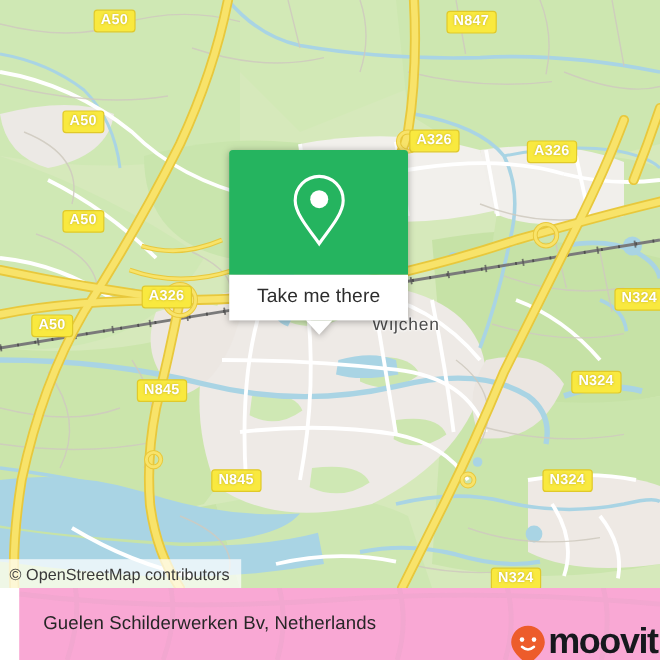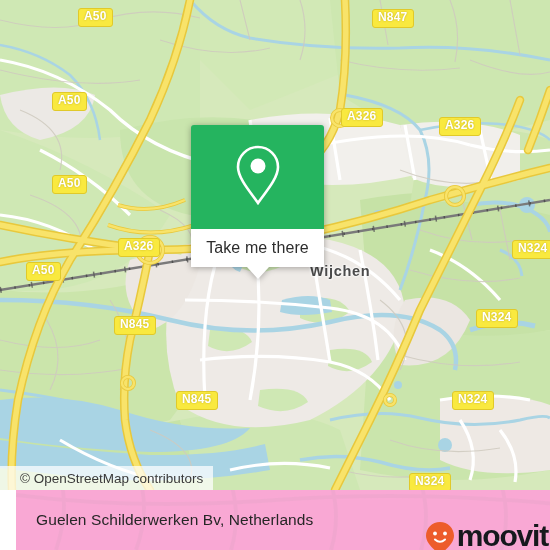--- a/index.html
+++ b/index.html
@@ -44,31 +44,31 @@
     display: flex; align-items: flex-start; gap: 2px; margin-top: 20px;
   }
   #logo-wordmark {
     font-size: 30px; font-weight: bold; color: #16181d;
     letter-spacing: -1.2px; line-height: 1;
   }
 
   
   #attribution {
     position: absolute; left: 0; top: 466px;
-    height: 24px; padding: 0 10px 0 20px;
+    height: 24px; padding: 0 10px 0 8px;
     display: flex; align-items: center;
     background: rgba(255,255,255,.72);
     font-size: 13.5px; color: #3a3a3a;
     white-space: nowrap;
   }
 
   
   #card {
     position: absolute; left: 191px; top: 125px;
-    width: 133px;
+    width: 149px;
     filter: drop-shadow(0 1px 3px rgba(0,0,0,.32));
   }
   #card-top {
     height: 104px;
     background: #25b45f;
     border-radius: 3px 3px 0 0;
     display: flex; align-items: center; justify-content: center;
   }
   #card-bottom {
     height: 38px;
@@ -278,21 +278,21 @@
         <circle cx="455" cy="196" r="9"></circle>
         <circle cx="340" cy="118" r="8"></circle>
         <circle cx="128" cy="383" r="6"></circle>
         <circle cx="390" cy="400" r="5"></circle>
         <path d="M118,205 Q150,215 185,200"></path>
         <path d="M108,225 Q150,240 195,225"></path>
       </g>
     </svg>
 
     <div>
-      <div class="place-label" style="left:310px; top:263px;font-weight:bold;">Wijchen</div>
+      <div class="place-label" style="left:310px; top:263px;">Wijchen</div>
     </div>
 
     <div id="shields">
         <div class="shield" style="left: 40px; top: 8px;">A50</div>
         <div class="shield" style="left: 14px; top: 92px;">A50</div>
         <div class="shield" style="left: 14px; top: 175px;">A50</div>
         <div class="shield" style="left: -12px; top: 262px;">A50</div>
         <div class="shield" style="left: 334px; top: 9px;">N847</div>
         <div class="shield" style="left: 303px; top: 108px;">A326</div>
         <div class="shield" style="left: 401px; top: 117px;">A326</div>

